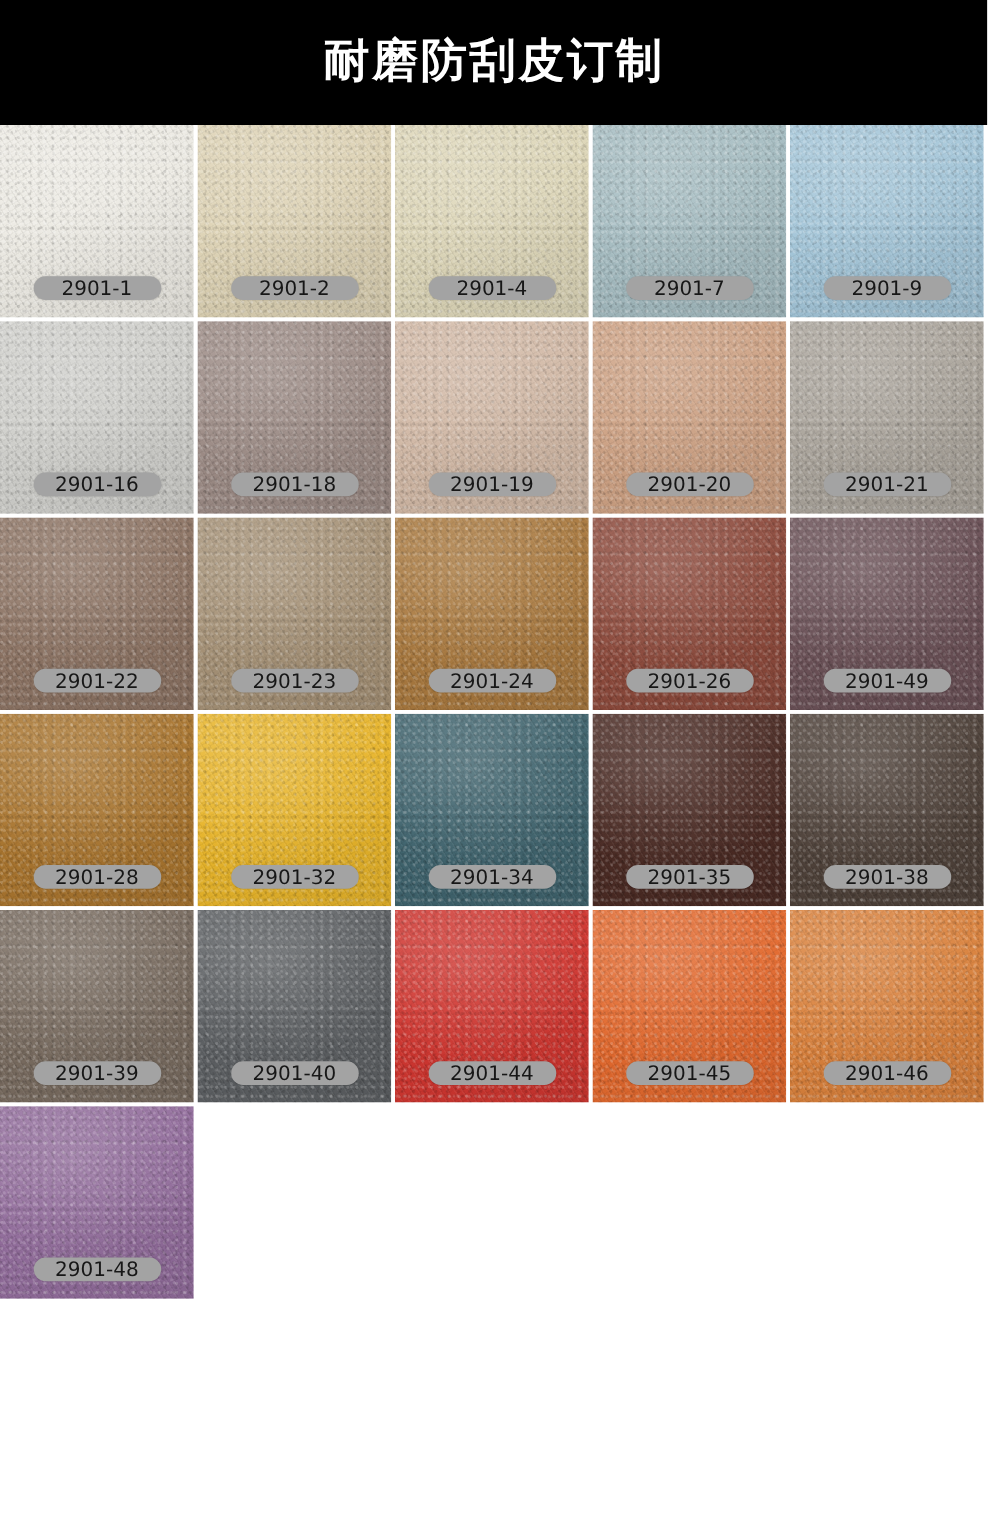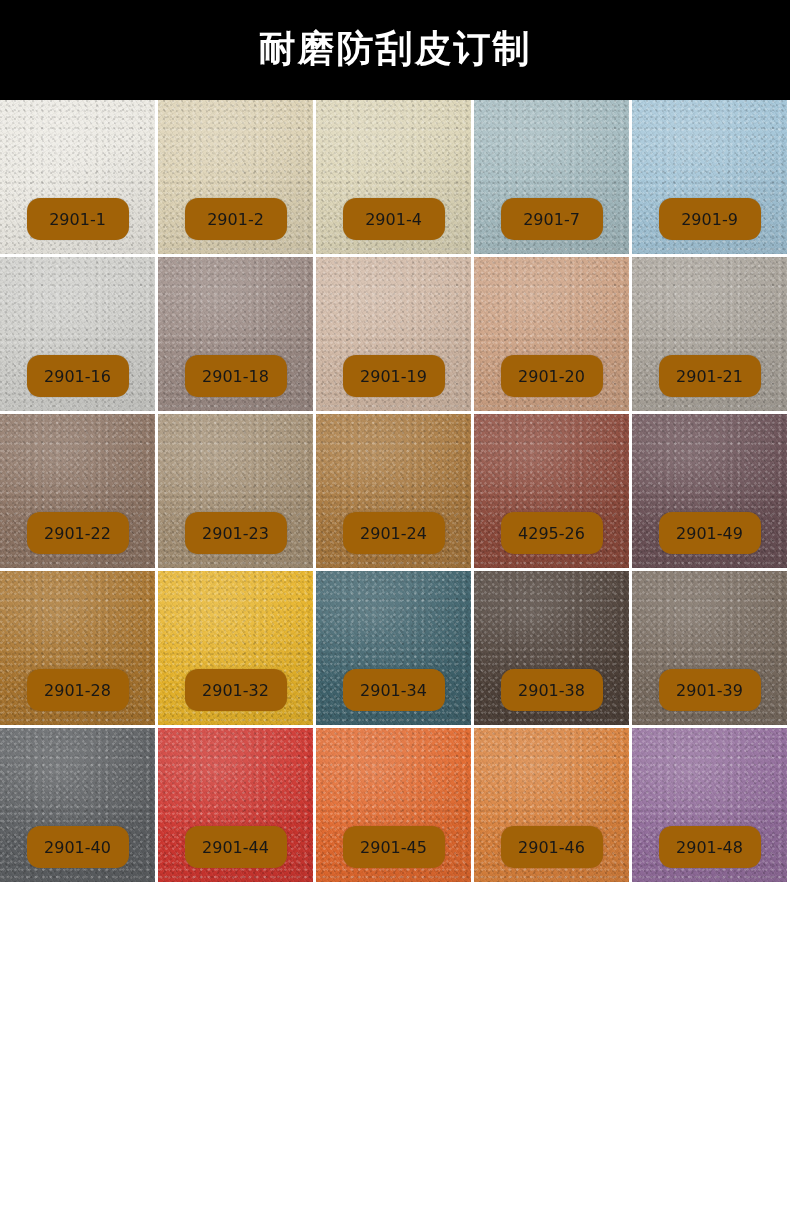--- a/index.html
+++ b/index.html
@@ -84,23 +84,23 @@
     pointer-events:none;
   }
 
   
   .code-pill {
     position:absolute;
     left:50%;
     transform:translateX(-50%);
     bottom:14px;
     min-width:102px;
-    height:42px;
+    height:19px;
     padding:0 13px;
-    background:#a16207;
+    background:#a3a3a3;
     border-radius:13px;
     display:flex;
     align-items:center;
     justify-content:center;
     color:#171717;
     font-size:16px;
     font-family:"DejaVu Sans", "Liberation Sans", sans-serif;
     white-space:nowrap;
     box-shadow:0 0 2px rgba(0,0,0,.18);
     margin-top:28px;
@@ -179,21 +179,21 @@
         <div class="code-pill">2901-23</div>
       </div>
       <div class="swatch">
         <div class="grain" style="--c: #a9793f;"></div>
         <div class="sheen"></div>
         <div class="code-pill">2901-24</div>
       </div>
       <div class="swatch">
         <div class="grain" style="--c: #8d4a3c;"></div>
         <div class="sheen"></div>
-        <div class="code-pill">4295-26</div>
+        <div class="code-pill">2901-26</div>
       </div>
       <div class="swatch">
         <div class="grain" style="--c: #6b5157;"></div>
         <div class="sheen"></div>
         <div class="code-pill">2901-49</div>
       </div>
       <div class="swatch">
         <div class="grain" style="--c: #a9752f;"></div>
         <div class="sheen"></div>
         <div class="code-pill">2901-28</div>
@@ -202,20 +202,25 @@
         <div class="grain" style="--c: #e7b42a;"></div>
         <div class="sheen"></div>
         <div class="code-pill">2901-32</div>
       </div>
       <div class="swatch">
         <div class="grain" style="--c: #40646e;"></div>
         <div class="sheen"></div>
         <div class="code-pill">2901-34</div>
       </div>
       <div class="swatch">
+        <div class="grain" style="--c: #4b2b24;"></div>
+        <div class="sheen"></div>
+        <div class="code-pill">2901-35</div>
+      </div>
+      <div class="swatch">
         <div class="grain" style="--c: #4f423a;"></div>
         <div class="sheen"></div>
         <div class="code-pill">2901-38</div>
       </div>
       <div class="swatch">
         <div class="grain" style="--c: #796c60;"></div>
         <div class="sheen"></div>
         <div class="code-pill">2901-39</div>
       </div>
       <div class="swatch">

